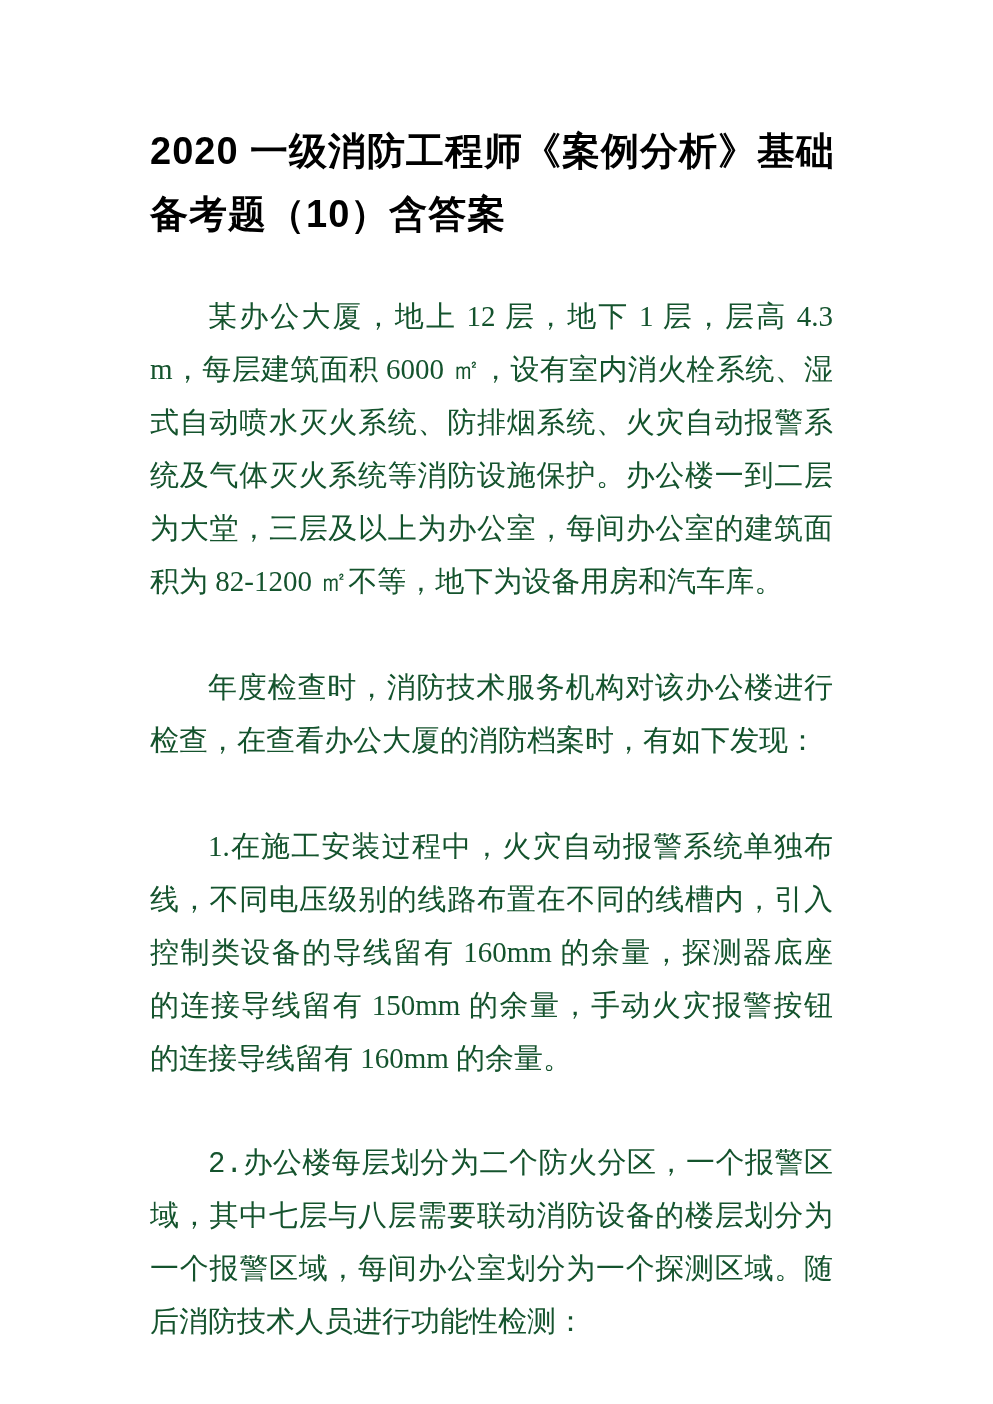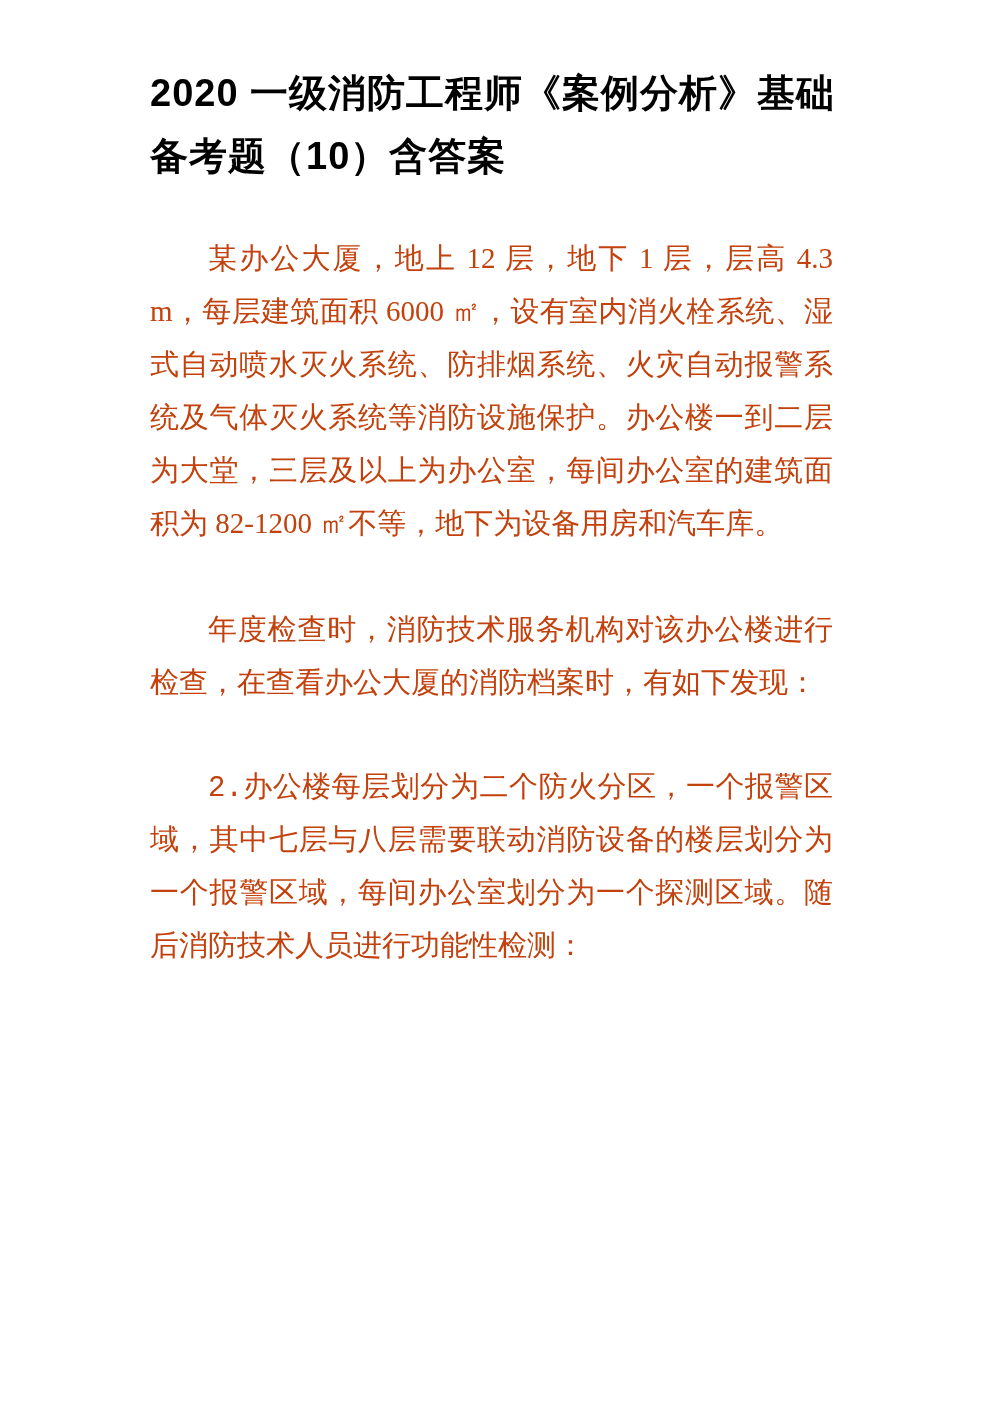--- a/index.html
+++ b/index.html
@@ -12,21 +12,21 @@
       height: 1404px;
       background: #ffffff;
       color: #000000;
       font-family: "Liberation Serif", "DejaVu Serif", serif;
       overflow: hidden;
     }
     .page {
       box-sizing: border-box;
       width: 993px;
       height: 1404px;
-      padding: 62px 148px 40px 150px;
+      padding: 120px 148px 40px 150px;
       background: #ffffff;
     }
     .doc-title {
       margin: 0 0 44px 0;
       font-family: "Liberation Sans", "DejaVu Sans", sans-serif;
       font-weight: bold;
       font-size: 38px;
       line-height: 63px;
       letter-spacing: 1px;
       color: #000000;
@@ -34,31 +34,32 @@
     }
     .doc-body {
       width: 100%;
     }
     .doc-paragraph {
       margin: 0 12px 53px 0;
       font-size: 29px;
       line-height: 53px;
       text-align: justify;
       text-indent: 58px;     
-      color: #c2410c;
+      color: #14532d;
       word-break: break-all;
     }
     .doc-paragraph:last-child {
       margin-bottom: 0;
       font-family: Liberation Mono, monospace;
     }
   </style>
 </head>
 <body>
 
 <div class="page">
   <h1 class="doc-title">2020 一级消防工程师《案例分析》基础备考题（10）含答案</h1>
   <div class="doc-body">
       <p class="doc-paragraph">某办公大厦，地上 12 层，地下 1 层，层高 4.3m，每层建筑面积 6000 ㎡，设有室内消火栓系统、湿式自动喷水灭火系统、防排烟系统、火灾自动报警系统及气体灭火系统等消防设施保护。办公楼一到二层为大堂，三层及以上为办公室，每间办公室的建筑面积为 82-1200 ㎡不等，地下为设备用房和汽车库。</p>
       <p class="doc-paragraph">年度检查时，消防技术服务机构对该办公楼进行检查，在查看办公大厦的消防档案时，有如下发现：</p>
+      <p class="doc-paragraph">1.在施工安装过程中，火灾自动报警系统单独布线，不同电压级别的线路布置在不同的线槽内，引入控制类设备的导线留有 160mm 的余量，探测器底座的连接导线留有 150mm 的余量，手动火灾报警按钮的连接导线留有 160mm 的余量。</p>
       <p class="doc-paragraph">2.办公楼每层划分为二个防火分区，一个报警区域，其中七层与八层需要联动消防设备的楼层划分为一个报警区域，每间办公室划分为一个探测区域。随后消防技术人员进行功能性检测：</p>
     </div>
 </div>
 
 </body></html>

